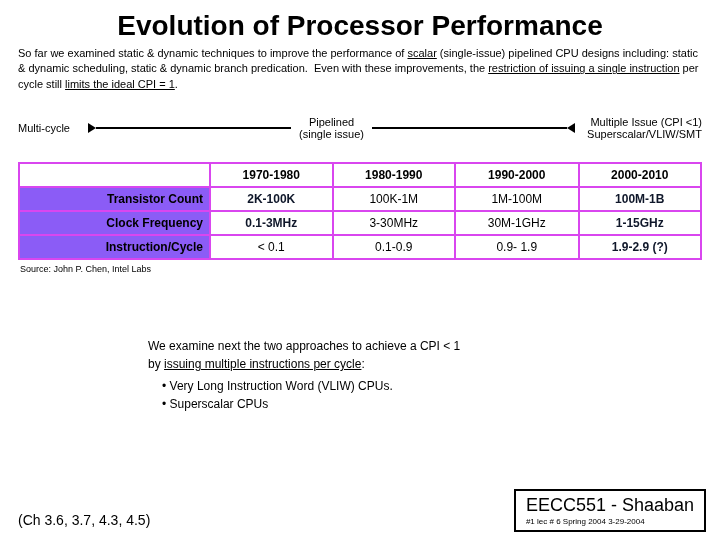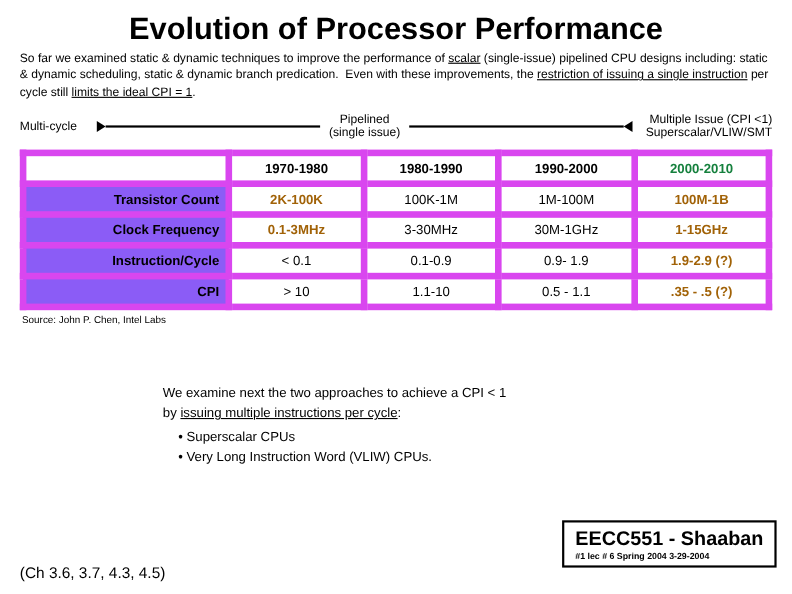--- a/index.html
+++ b/index.html
@@ -66,57 +66,57 @@
       border-right: 8px solid #000;
     }
     .arrow-line {
       flex: 1;
       height: 2px;
       background: #000;
     }
     .pipelined-label {
       text-align: center;
       font-size: 11px;
-      margin: 5px 8px;
+      margin: 18px 8px;
       white-space: nowrap;
     }
     .multiple-issue-label {
       text-align: right;
       font-size: 11px;
       white-space: nowrap;
     }
     
     .perf-table {
       width: 100%;
       border-collapse: collapse;
       font-size: 12px;
       margin-bottom: 4px;
     }
     .perf-table th, .perf-table td {
-      border: 6px solid #d946ef;
+      border: 2px solid #d946ef;
       padding: 4px 6px;
       text-align: center;
       font-family: Arial, sans-serif;
     }
     .perf-table th {
       font-weight: bold;
       font-size: 12px;
     }
     .perf-table .row-header {
       text-align: right;
       font-weight: bold;
       background: #8b5cf6;
       font-size: 12px;
     }
     .col-2010 {
-      color: #a16207;
+      color: #0f172a;
       font-weight: bold;
     }
     .header-2010 {
-      color: #15803d;
+      color: #000000;
       font-weight: bold;
       margin-left: 43px;
     }
     .source-text {
       font-size: 9px;
       font-family: Arial, sans-serif;
       margin-bottom: 4px;
       margin-left: 2px;
     }
     .bottom-section {
@@ -134,26 +134,26 @@
       flex: 1;
       font-size: 12px;
       font-family: Arial, sans-serif;
       line-height: 1.5;
     }
     .bottom-right .examine-text { margin-bottom: 4px; }
     .bottom-right .bullet { margin-left: 14px; }
     .bottom-right u { text-decoration: underline; }
     .eecc-box {
       position: absolute;
-      bottom: 24px;
+      bottom: 8px;
       right: 14px;
       border: 2px solid #000;
       padding: 4px 10px;
       font-size: 18px;
-      font-weight: bold;
+      font-weight: normal;
       font-family: Arial, sans-serif;
       background: #fff;
     }
     .eecc-sub {
       font-size: 8px;
       text-align: left;
       font-family: Arial, sans-serif;
       margin-top: 1px;
       color: #000;
     }
@@ -221,41 +221,34 @@
         <td>30M-1GHz</td>
         <td class="col-2010">1-15GHz</td>
       </tr>
       <tr>
         <td class="row-header">Instruction/Cycle</td>
         <td>&lt; 0.1</td>
         <td>0.1-0.9</td>
         <td>0.9- 1.9</td>
         <td class="col-2010">1.9-2.9 (?)</td>
       </tr>
-      <tr>
-        <td class="row-header">CPI</td>
-        <td>&gt; 10</td>
-        <td>1.1-10</td>
-        <td>0.5 - 1.1</td>
-        <td class="col-2010">.35 - .5 (?)</td>
-      </tr>
     </tbody>
   </table>
 
   <div class="source-text">Source:  John P. Chen, Intel Labs</div>
 
   <div class="bottom-section">
     <div class="bottom-left"></div>
     <div class="bottom-right">
       <div class="examine-text">
         <span>We examine next the two approaches to achieve  a CPI &lt; 1</span><br>
         <span>by <u>issuing  multiple instructions per cycle</u>:</span>
       </div>
+      <div class="bullet">• <span>Very Long Instruction Word (VLIW) CPUs.</span></div>
       <div class="bullet">• <span>Superscalar CPUs</span></div>
-      <div class="bullet">• <span>Very Long Instruction Word (VLIW) CPUs.</span></div>
     </div>
   </div>
 </div>
 
 <div class="eecc-box">
   <span>EECC551 - Shaaban</span>
   <div class="eecc-sub">#1  lec # 6   Spring 2004  3-29-2004</div>
 </div>
 
 <div class="ch-ref">(Ch 3.6, 3.7, 4.3, 4.5)</div>

